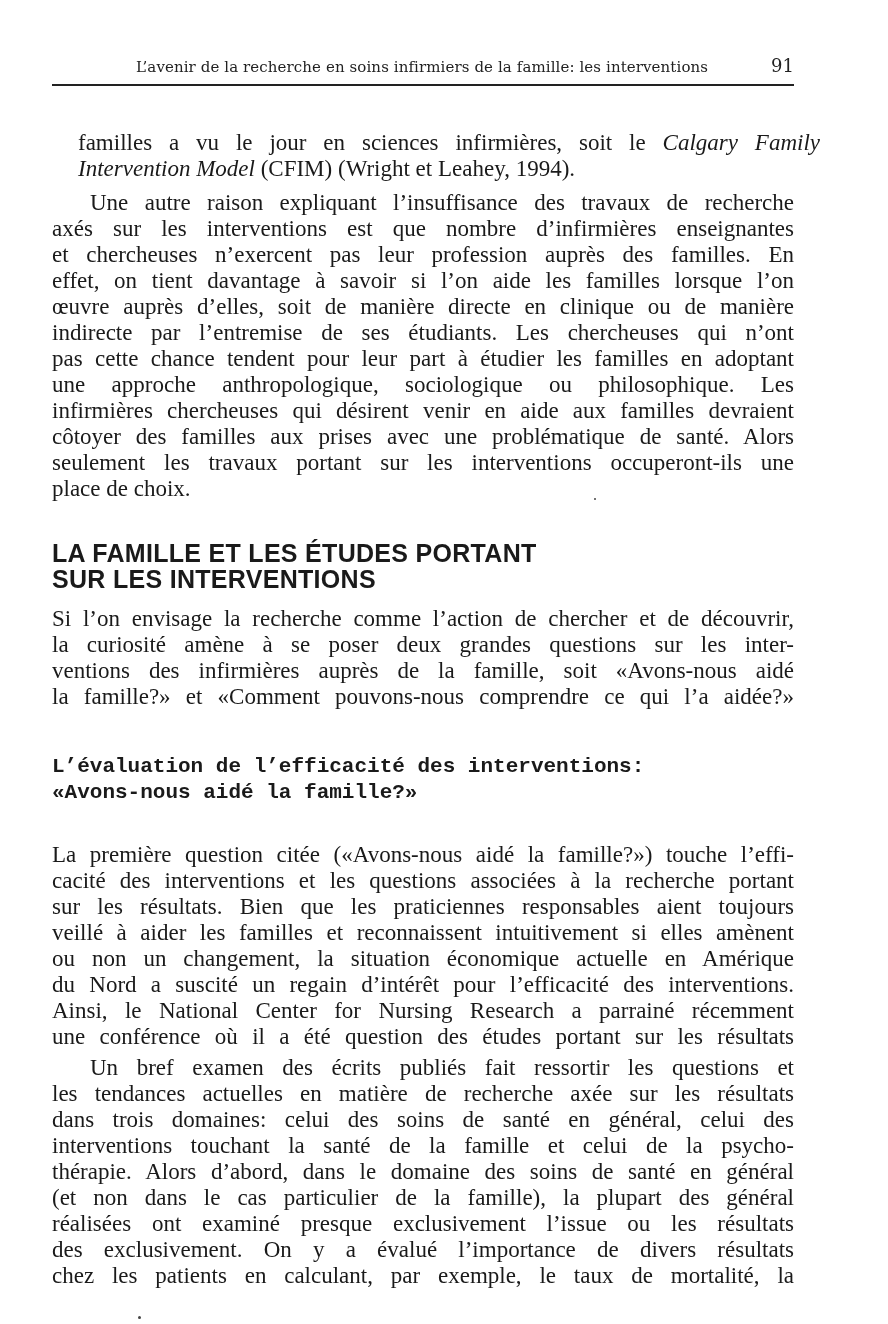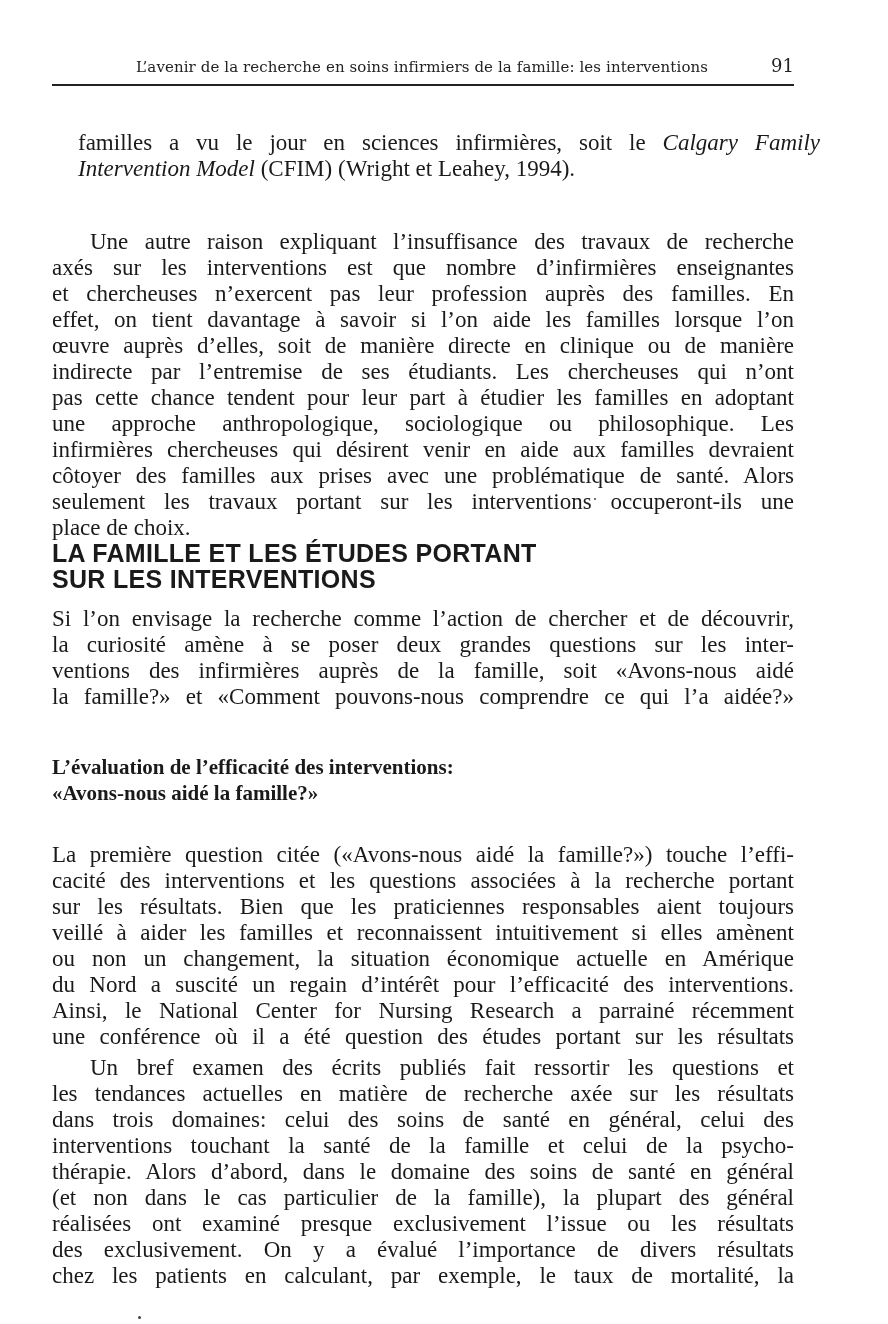--- a/index.html
+++ b/index.html
@@ -18,21 +18,21 @@
     text-align: justify; text-align-last: justify;
   }
   .line { display: block; white-space: nowrap; height: 26px; text-align-last: justify; text-align: justify; }
   .line.last { text-align-last: left; }
   .indent { padding-left: 38px; }
   .h1 {
     position: absolute; left: 52px; font-family: Liberation Sans, sans-serif;
     font-size: 25px; font-weight: bold; line-height: 26px; letter-spacing: 0.3px;
   }
   .h2 {
-    position: absolute; left: 52px; font-family: Liberation Serif, serif;
+    position: absolute; left: 52px; font-family: Liberation Mono, monospace;
     font-size: 21px; font-weight: bold; line-height: 26px;
   }
   em { font-style: italic; }
   .speck { position: absolute; width: 3px; height: 3px; background: #444; border-radius: 50%; }
 </style>
 </head>
 <body>
 
 <div class="page">
 
@@ -40,21 +40,21 @@
     <span class="title">L’avenir de la recherche en soins infirmiers de la famille: les interventions</span>
     <span class="pageno">91</span>
   </div>
   <div class="rule"></div>
 
   <div class="text" style="top:130px;margin-left:26px;">
     <span class="line"><span>familles a vu le jour en sciences infirmières, soit le </span><em>Calgary Family</em></span>
     <span class="line last"><em>Intervention Model</em><span> (CFIM) (Wright et Leahey, 1994).</span></span>
   </div>
 
-  <div class="text" style="top:190px;margin-top:39px;">
+  <div class="text" style="top:190px;">
     <span class="line indent">Une autre raison expliquant l’insuffisance des travaux de recherche</span>
     <span class="line">axés sur les interventions est que nombre d’infirmières enseignantes</span>
     <span class="line">et chercheuses n’exercent pas leur profession auprès des familles. En</span>
     <span class="line">effet, on tient davantage à savoir si l’on aide les familles lorsque l’on</span>
     <span class="line">œuvre auprès d’elles, soit de manière directe en clinique ou de manière</span>
     <span class="line">indirecte par l’entremise de ses étudiants. Les chercheuses qui n’ont</span>
     <span class="line">pas cette chance tendent pour leur part à étudier les familles en adoptant</span>
     <span class="line">une approche anthropologique, sociologique ou philosophique. Les</span>
     <span class="line">infirmières chercheuses qui désirent venir en aide aux familles devraient</span>
     <span class="line">côtoyer des familles aux prises avec une problématique de santé. Alors</span>

